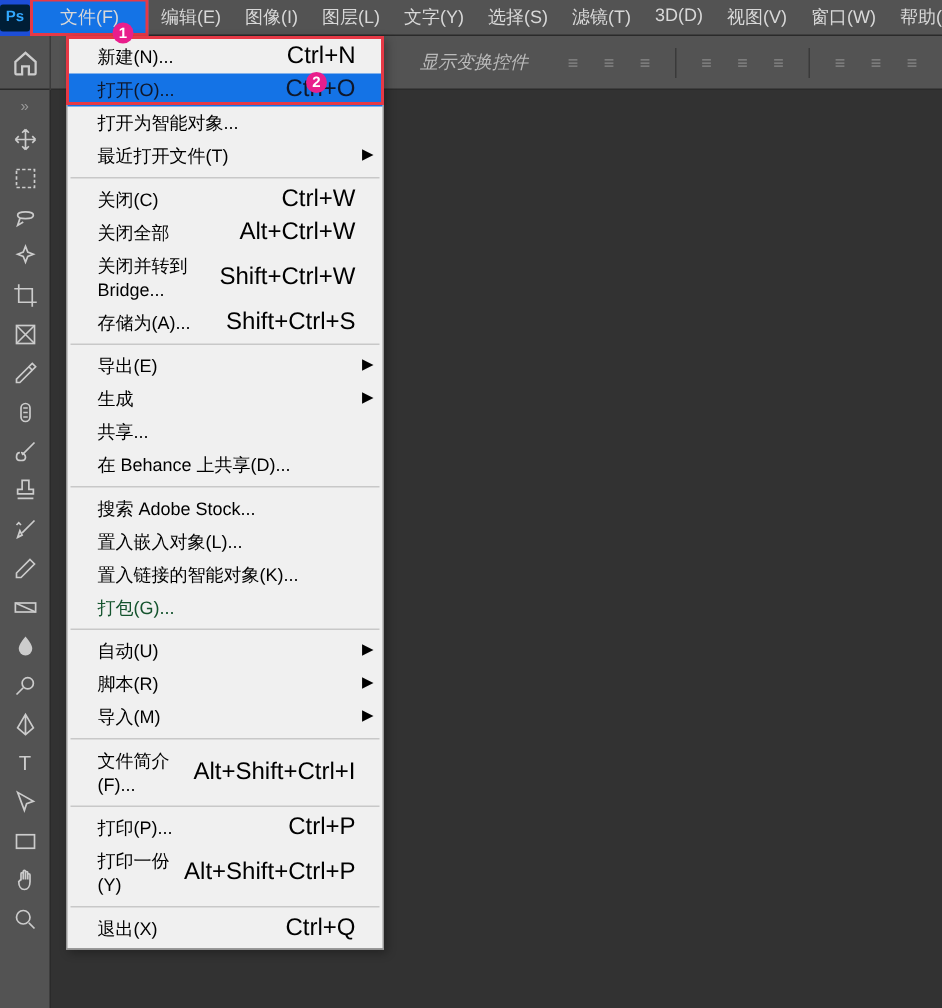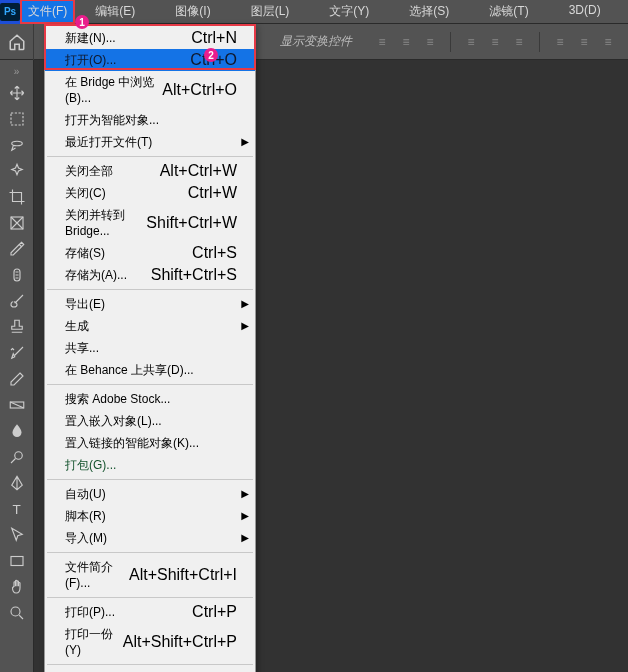--- a/index.html
+++ b/index.html
@@ -1,22 +1,22 @@
 <!DOCTYPE html>
 <html><head>
 <meta charset="utf-8">
 <style>
 * { margin: 0; padding: 0; box-sizing: border-box; font-family: "Microsoft YaHei", Arial, sans-serif; }
 body { background: #535353; width: 628px; height: 672px; overflow: hidden; font-size: 12px; color: #d8d8d8; }
 .menubar { background: #535353; height: 24px; display: flex; align-items: center; border-bottom: 1px solid #2a2a2a; }
 .ps-logo { width: 34px; height: 24px; display: flex; align-items: center; justify-content: center; background: #1d4ed8; }
 .ps-logo-inner { width: 20px; height: 18px; background: #001e36; border-radius: 2px; display: flex; align-items: center; justify-content: center; color: #31a8ff; font-size: 10px; font-weight: bold; }
 .menu { display: flex; }
-.menu-item { padding: 4px 20px; cursor: pointer; white-space: nowrap; }
-.menu-item.active { background: #1473e6; border: 2px solid #e63946; padding: 2px 6px; }
+.menu-item { padding: 4px 8px; cursor: pointer; white-space: nowrap; }
+.menu-item.active { background: #1473e6; border: 2px solid #e63946; padding: 2px 18px; }
 .toolbar-row { background: #535353; height: 36px; border-bottom: 1px solid #2a2a2a; display: flex; align-items: center; font-style: italic; }
 .home-btn { width: 34px; height: 36px; display: flex; align-items: center; justify-content: center; border-right: 1px solid #3a3a3a; }
 .toolbar-right { flex: 1; display: flex; align-items: center; justify-content: flex-end; padding-right: 10px; gap: 4px; }
 .toolbar-text { margin-right: 16px; color: #bbb; }
 .align-icon { width: 20px; height: 20px; display: flex; align-items: center; justify-content: center; color: #888; }
 .vdiv { width: 1px; height: 20px; background: #3a3a3a; margin: 0 6px; }
 .workspace { display: flex; height: calc(672px - 60px); }
 .tool-panel { width: 34px; background: #535353; border-right: 1px solid #2a2a2a; display: flex; flex-direction: column; align-items: center; padding-top: 4px; gap: 2px; }
 .tool-collapse { font-size: 10px; color: #999; padding: 2px 0; }
 .tool { width: 26px; height: 24px; display: flex; align-items: center; justify-content: center; color: #ccc; cursor: pointer; }
@@ -203,48 +203,40 @@
 <div class="dropdown">
   <div class="dd-item">
       <span>新建(N)...</span>
       <span class="shortcut">Ctrl+N</span>
     </div>
   <div class="dd-item highlight">
       <span>打开(O)...</span>
       <span class="shortcut">Ctrl+O</span>
     </div>
   <div class="dd-item">
-      <span>在 Bridge 中浏览(B)...</span>
-      <span class="shortcut">Alt+Ctrl+O</span>
-    </div>
-  <div class="dd-item">
       <span>打开为智能对象...</span>
     </div>
   <div class="dd-item">
       <span>最近打开文件(T)</span>
       <span class="dd-arrow">▶</span>
     </div>
   <div class="dd-sep"></div>
+  <div class="dd-item">
+      <span>关闭(C)</span>
+      <span class="shortcut">Ctrl+W</span>
+    </div>
   <div class="dd-item">
       <span>关闭全部</span>
       <span class="shortcut">Alt+Ctrl+W</span>
     </div>
   <div class="dd-item">
-      <span>关闭(C)</span>
-      <span class="shortcut">Ctrl+W</span>
-    </div>
-  <div class="dd-item">
       <span>关闭并转到 Bridge...</span>
       <span class="shortcut">Shift+Ctrl+W</span>
     </div>
   <div class="dd-item">
-      <span>存储(S)</span>
-      <span class="shortcut">Ctrl+S</span>
-    </div>
-  <div class="dd-item">
       <span>存储为(A)...</span>
       <span class="shortcut">Shift+Ctrl+S</span>
     </div>
   <div class="dd-sep"></div>
   <div class="dd-item">
       <span>导出(E)</span>
       <span class="dd-arrow">▶</span>
     </div>
   <div class="dd-item">
       <span>生成</span>

